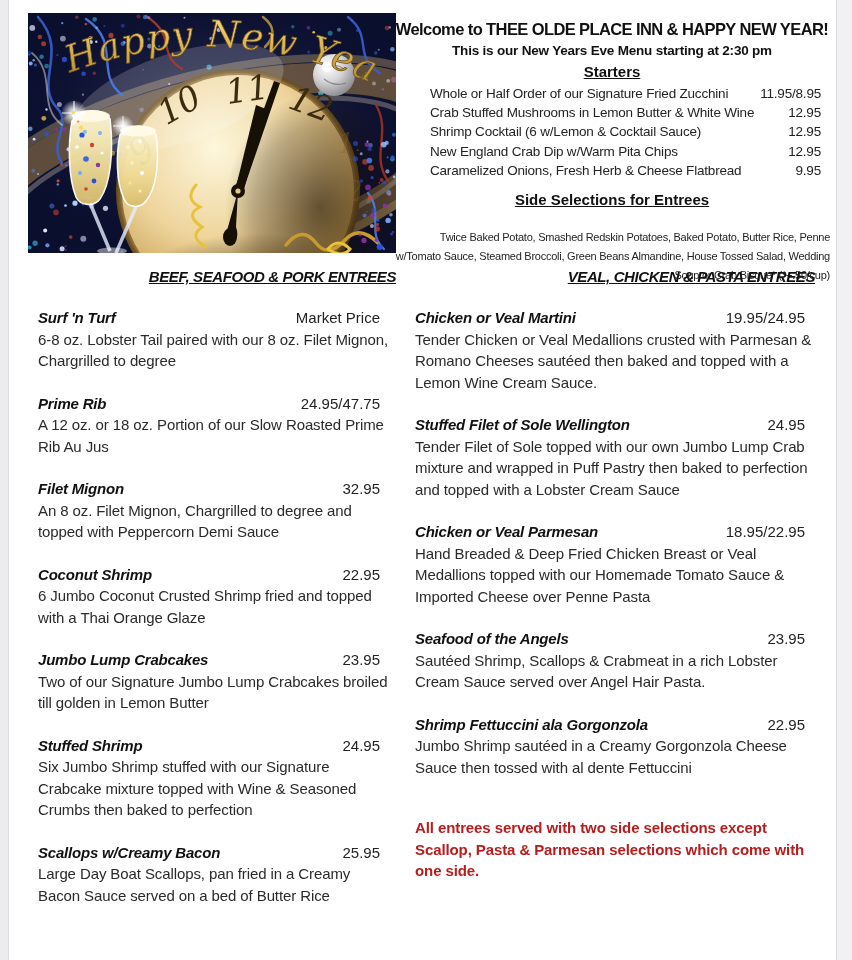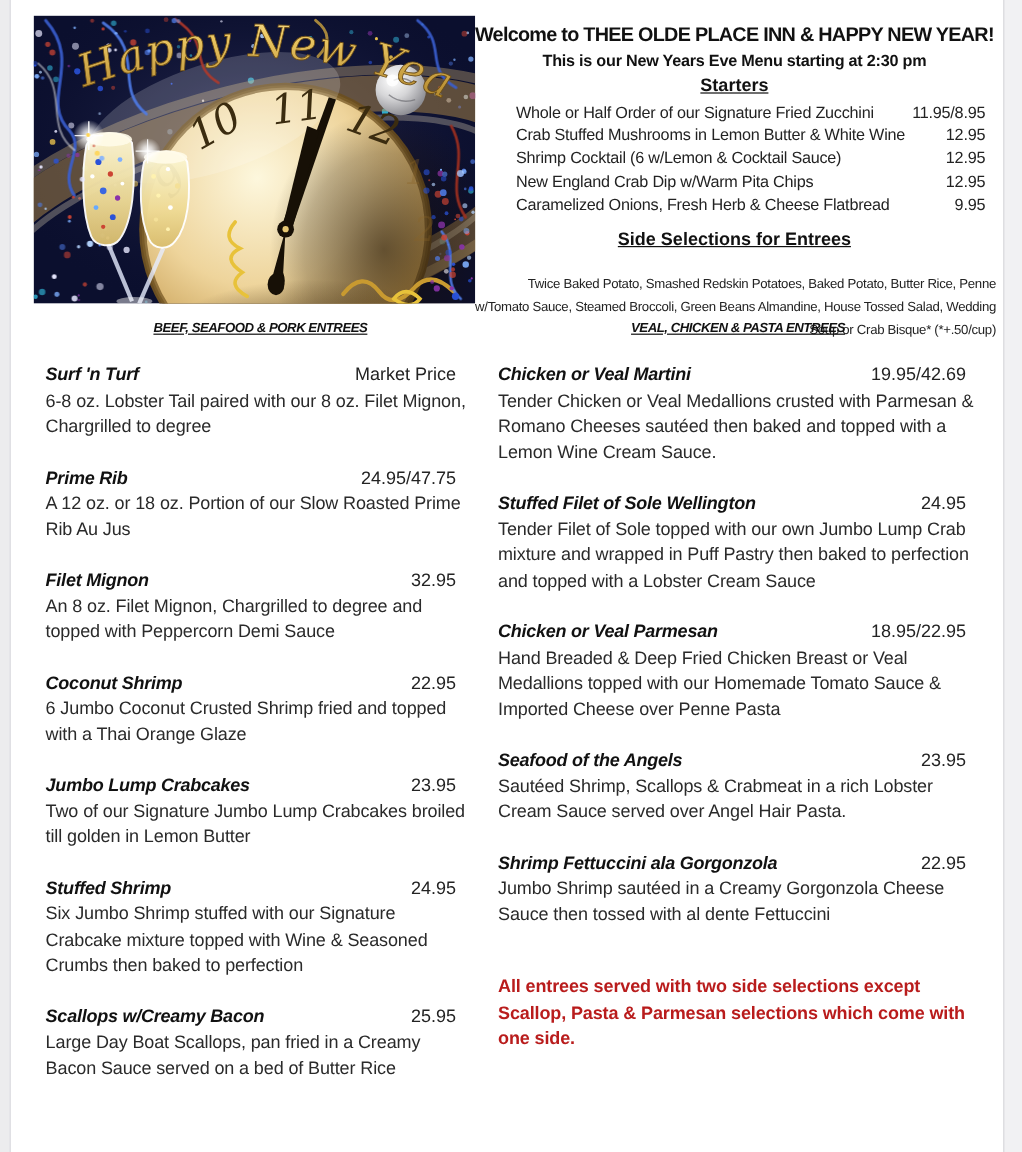--- a/index.html
+++ b/index.html
@@ -18,22 +18,22 @@
   .sec-head{font-weight:bold;font-size:15px;text-decoration:underline;margin-top:5px;color:#111;}
   .starters-rows{margin-top:4px;width:391px;margin-left:36px;}
   .srow{display:flex;justify-content:space-between;font-size:13.5px;line-height:19.2px;letter-spacing:-0.2px;text-align:left;}
   .srow .sprice{text-align:right;white-space:nowrap;padding-left:8px;}
   .sides-head{font-weight:bold;font-size:15px;text-decoration:underline;margin-top:11px;color:#111;}
   .sides-text{font-size:11px;line-height:19.2px;letter-spacing:-0.25px;text-align:right;margin-top:20px;width:436px;}
 
   .col{position:absolute;top:268px;}
   .col-left{left:38px;width:358px;}
   .col-right{left:415px;width:400px;}
-  .col-head{font-weight:bold;font-style:italic;font-size:11px;letter-spacing:-0.4px;
-            text-decoration:underline;text-align:center;margin-bottom:22px;color:#111;}
+  .col-head{font-weight:bold;font-style:italic;font-size:15px;letter-spacing:-0.4px;
+            text-decoration:underline;text-align:right;margin-bottom:22px;color:#111;}
   .item{margin-bottom:21px;}
   .item-head{display:flex;justify-content:space-between;line-height:21.5px;}
   .col-left .item-head{width:342px;}
   .col-right .item-head{width:390px;}
   .item-name{font-weight:bold;font-style:italic;font-size:15px;letter-spacing:-0.2px;color:#111;}
   .item-price{font-size:15px;white-space:nowrap;padding-left:8px;color:#232323;}
   .item-desc{font-size:15px;line-height:21.5px;letter-spacing:-0.1px;color:#2a2a2a;}
   .note{font-weight:bold;font-size:15px;line-height:21.5px;letter-spacing:-0.1px;margin-top:39px;width:392px;color:#b91c1c;}
 </style>
 </head>
@@ -457,21 +457,21 @@
     <div class="item-desc">Large Day Boat Scallops, pan fried in a Creamy Bacon Sauce served on a bed of Butter Rice</div>
   </div>
 </div>
 
 <div class="col col-right">
   <div class="col-head">VEAL, CHICKEN &amp; PASTA ENTREES</div>
 
   <div class="item">
     <div class="item-head">
       <span class="item-name">Chicken or Veal Martini</span>
-      <span class="item-price">19.95/42.69</span>
+      <span class="item-price">19.95/24.95</span>
     </div>
     <div class="item-desc">Tender Chicken or Veal Medallions crusted with Parmesan &amp; Romano Cheeses sautéed then baked and topped with a Lemon Wine Cream Sauce.</div>
   </div>
 
   <div class="item">
     <div class="item-head">
       <span class="item-name">Stuffed Filet of Sole Wellington</span>
       <span class="item-price">24.95</span>
     </div>
     <div class="item-desc">Tender Filet of Sole topped with our own Jumbo Lump Crab mixture and wrapped in Puff Pastry then baked to perfection and topped with a Lobster Cream Sauce</div>

